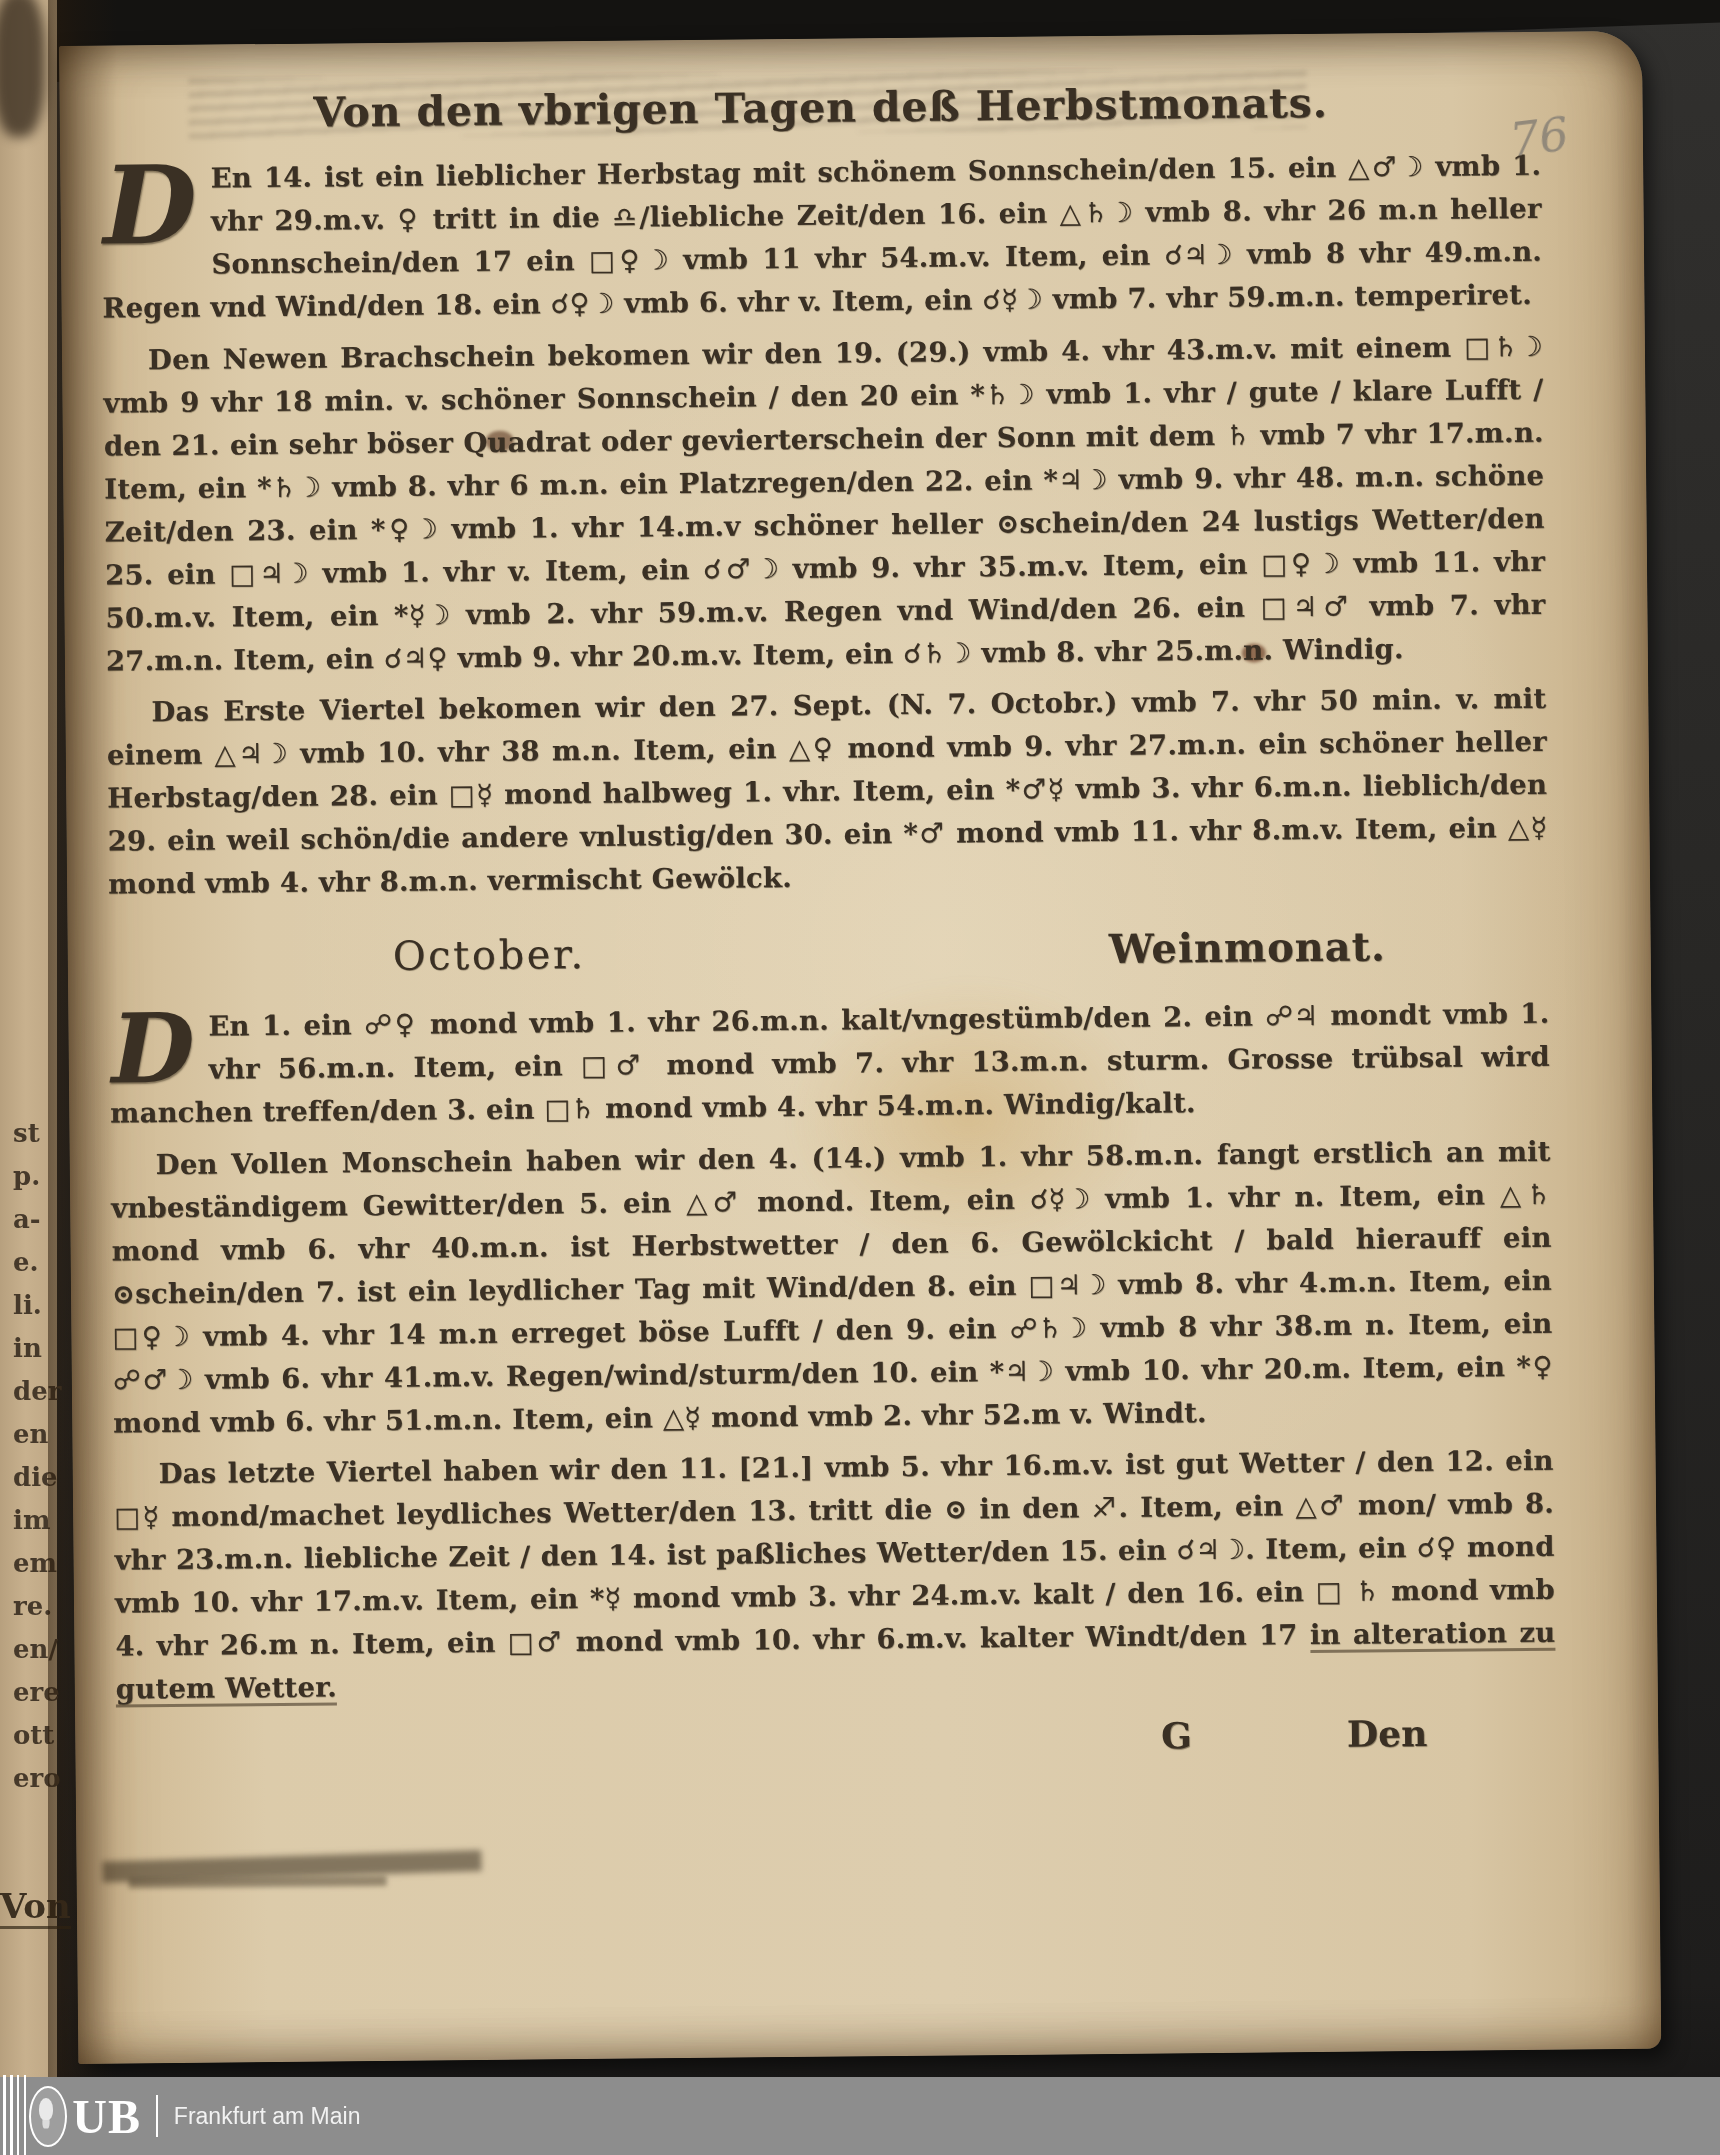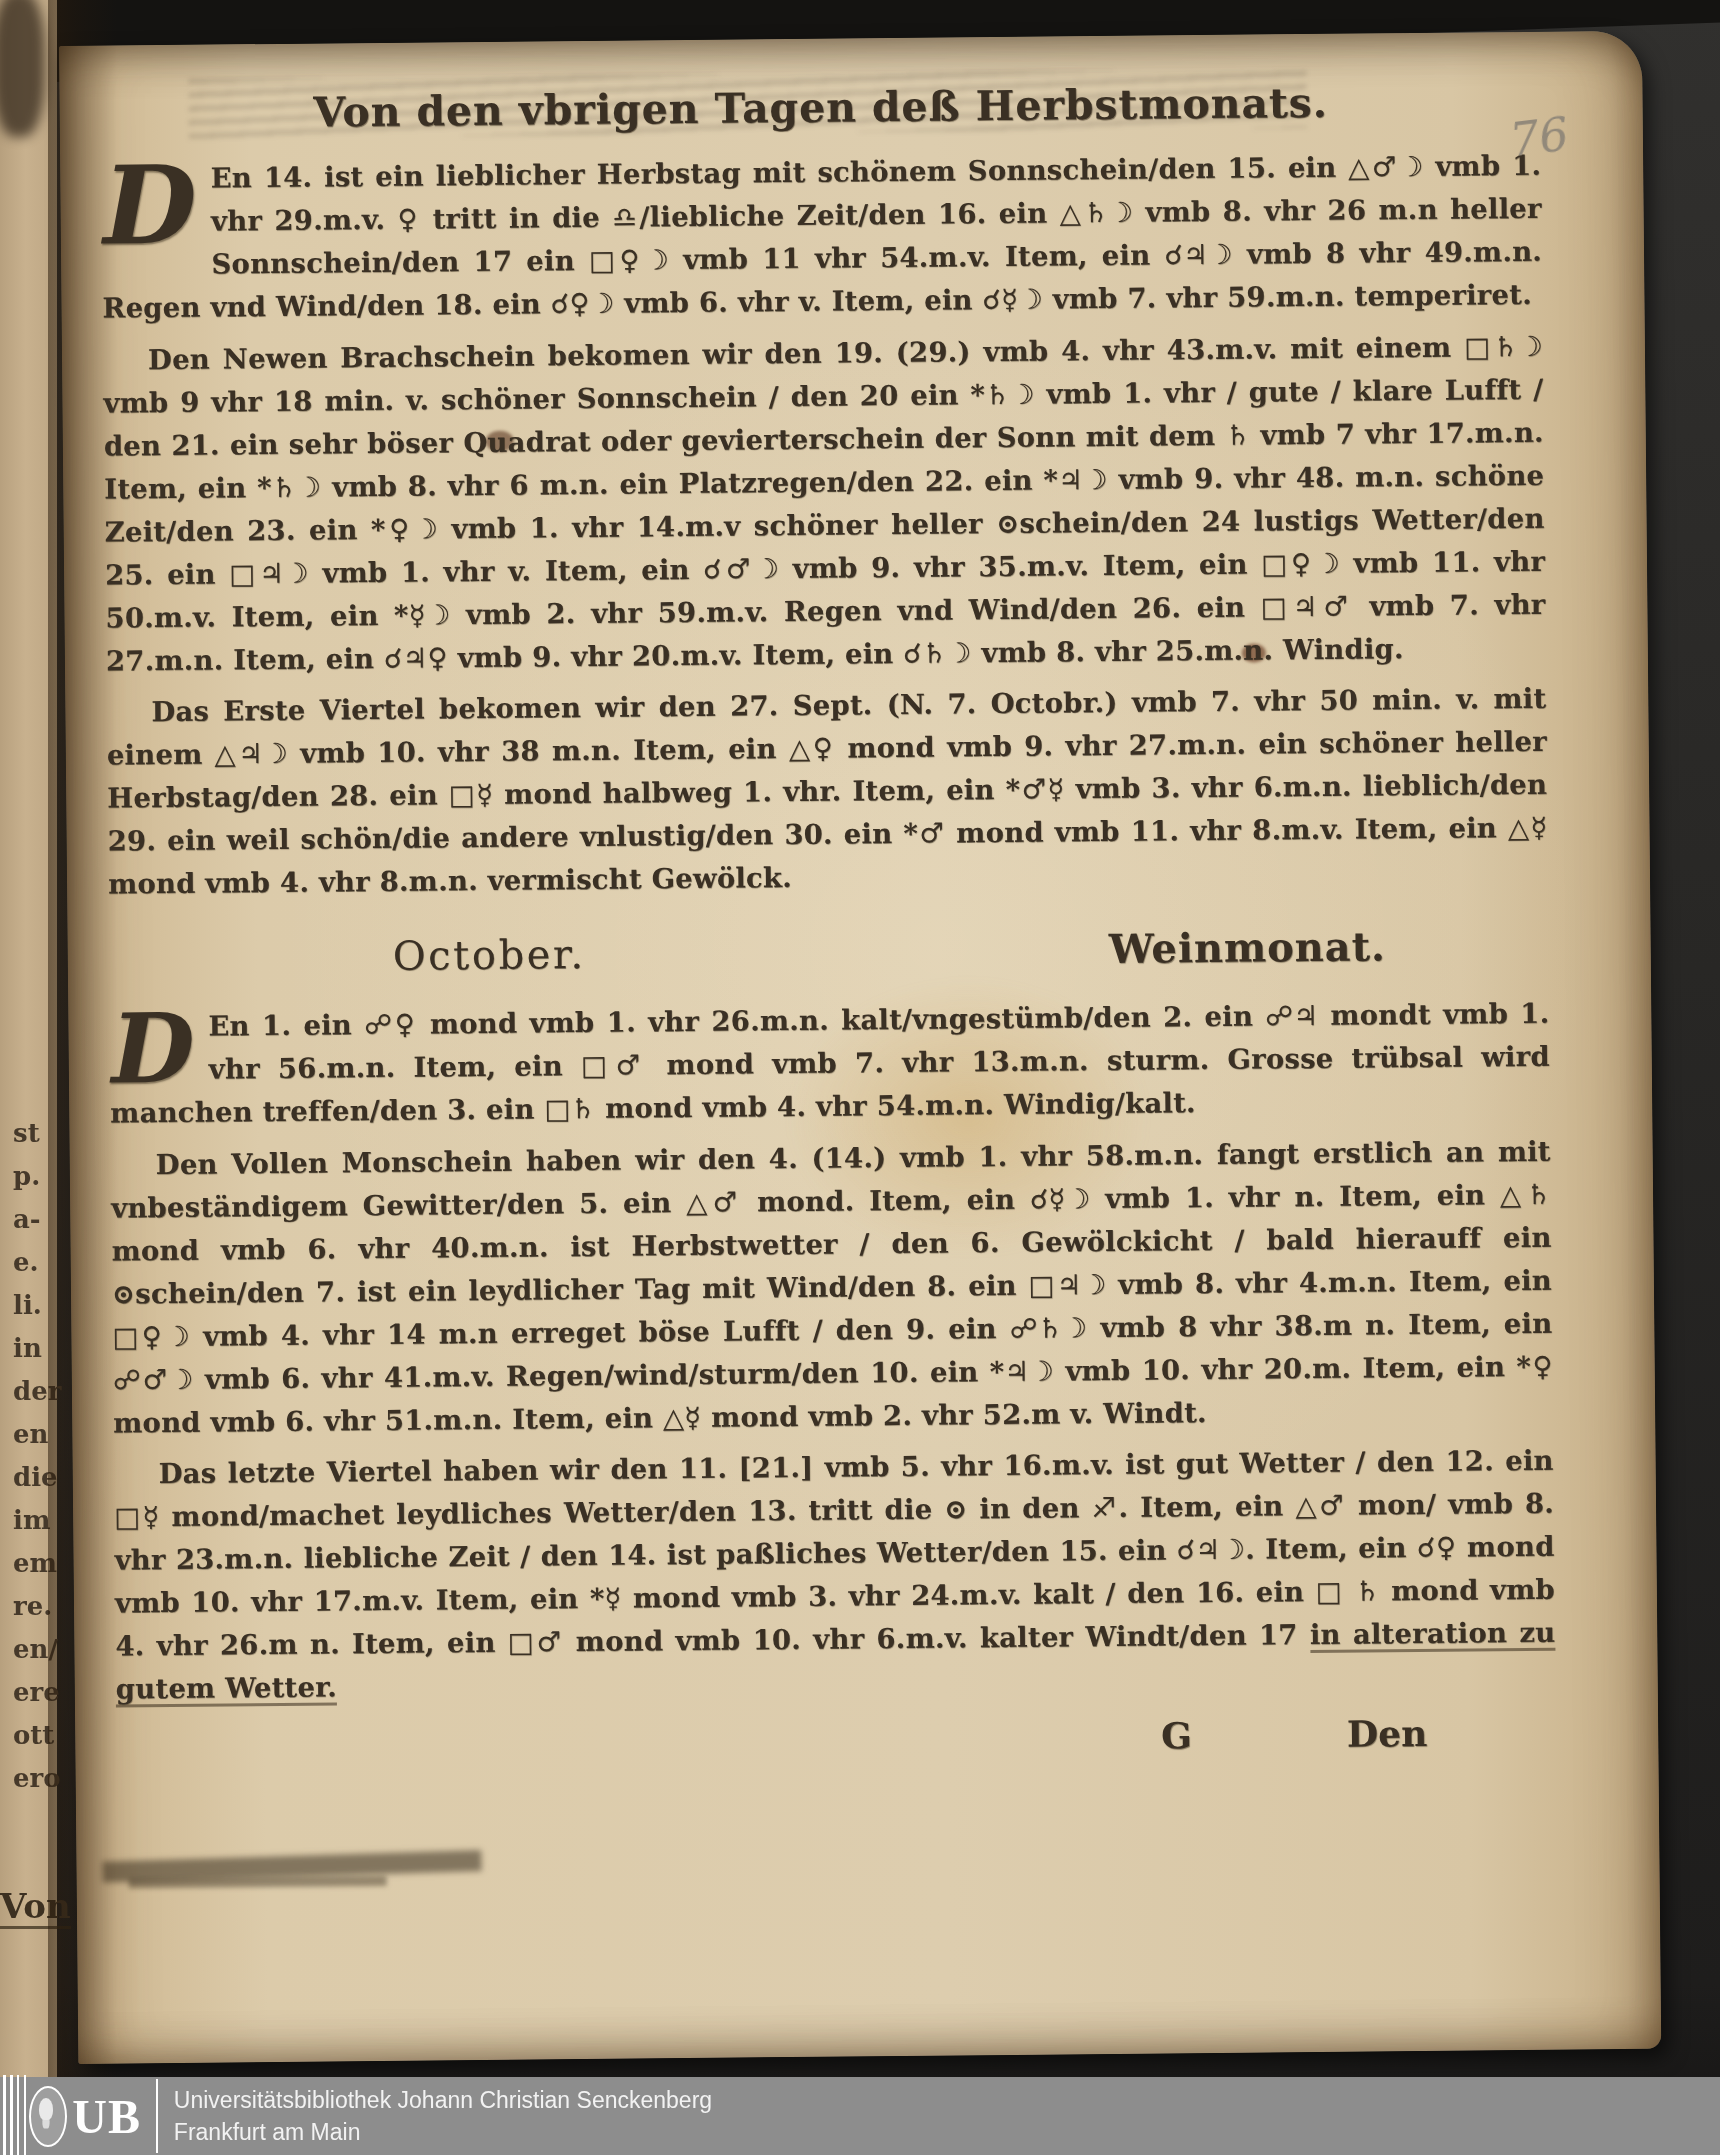--- a/index.html
+++ b/index.html
@@ -255,19 +255,18 @@
 
   <div class="pencil-number">76</div>
 
   <div class="footer-bar">
     <div class="ub-logo">
       <div class="ub-stripes"></div>
       <div class="ub-portrait"></div>
       <div class="ub-text">UB</div>
     </div>
     <div class="footer-meta">
-      <div>Universitätsbibliothek Johann Christian Senckenberg</div>
       <div>Frankfurt am Main</div>
     </div>
   </div>
 
 </div>
 
 
 </body></html>

